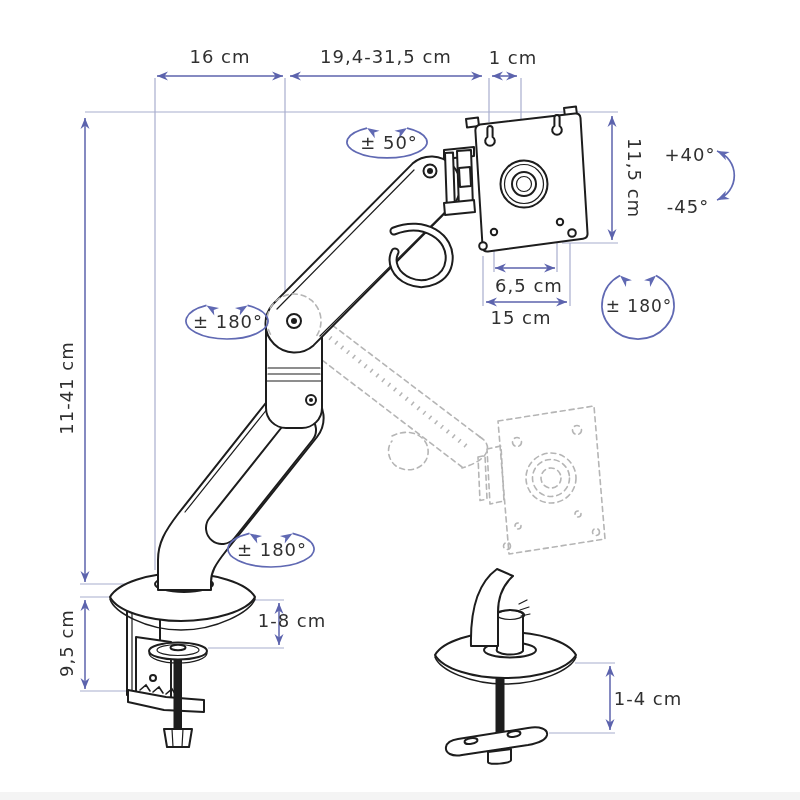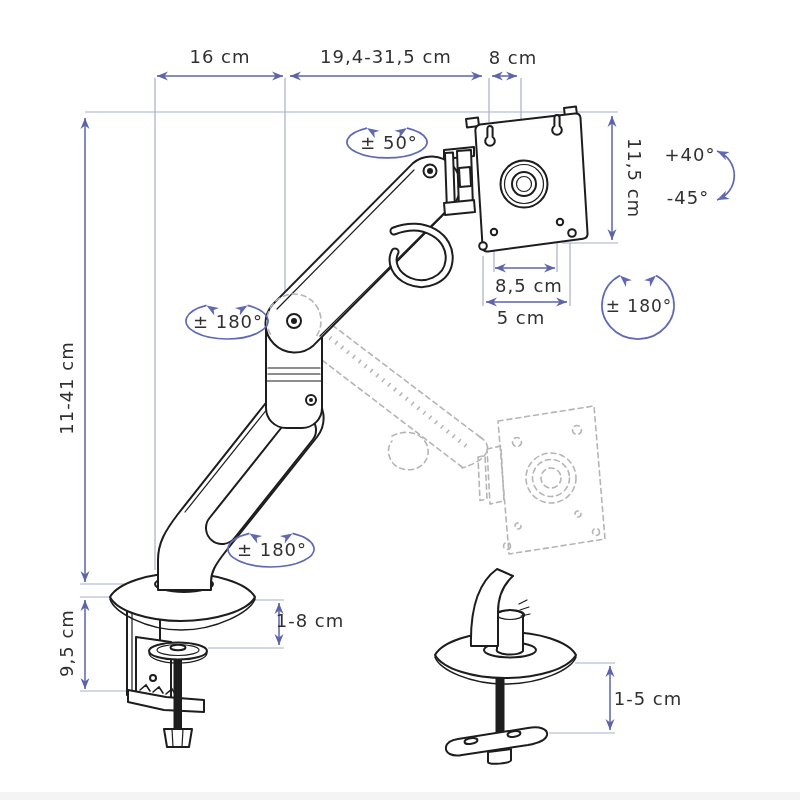--- a/index.html
+++ b/index.html
@@ -229,28 +229,28 @@
     <g>
       <path class="rot" d="M717,151 A26,26 0 0 1 717,200"></path>
       <polygon class="rothead" points="0,0 -12,4.5 -8.5,0 -12,-4.5" transform="translate(717,151) rotate(205)"></polygon>
       <polygon class="rothead" points="0,0 -12,4.5 -8.5,0 -12,-4.5" transform="translate(717,200) rotate(155)"></polygon>
     </g>
   </g>
 </svg>
 
   <div class="lbl" style="left:220px;top:57px">16 cm</div>
   <div class="lbl" style="left:386px;top:57px">19,4-31,5 cm</div>
-  <div class="lbl" style="left:513px;top:58px">8 cm</div>
+  <div class="lbl" style="left:513px;top:58px">1 cm</div>
   <div class="lbl v-down" style="left:634px;top:178px">11,5 cm</div>
-  <div class="lbl" style="left:529px;top:286px">8,5 cm</div>
-  <div class="lbl" style="left:521px;top:318px">5 cm</div>
+  <div class="lbl" style="left:529px;top:286px">6,5 cm</div>
+  <div class="lbl" style="left:521px;top:318px">15 cm</div>
   <div class="lbl v-up" style="left:67px;top:388px">11-41 cm</div>
   <div class="lbl v-up" style="left:67px;top:643px">9,5 cm</div>
-  <div class="lbl" style="left:310px;top:621px">1-8 cm</div>
-  <div class="lbl" style="left:648px;top:699px">1-5 cm</div>
+  <div class="lbl" style="left:292px;top:621px">1-8 cm</div>
+  <div class="lbl" style="left:648px;top:699px">1-4 cm</div>
 
   <div class="lbl" style="left:389px;top:143px">± 50°</div>
   <div class="lbl" style="left:228px;top:322px">± 180°</div>
   <div class="lbl" style="left:272px;top:550px">± 180°</div>
   <div class="lbl small" style="left:639px;top:306px">± 180°</div>
   <div class="lbl" style="left:690px;top:155px">+40°</div>
-  <div class="lbl" style="left:688px;top:198px">-45°</div>
+  <div class="lbl" style="left:688px;top:207px">-45°</div>
 </div>
 
 </body></html>

